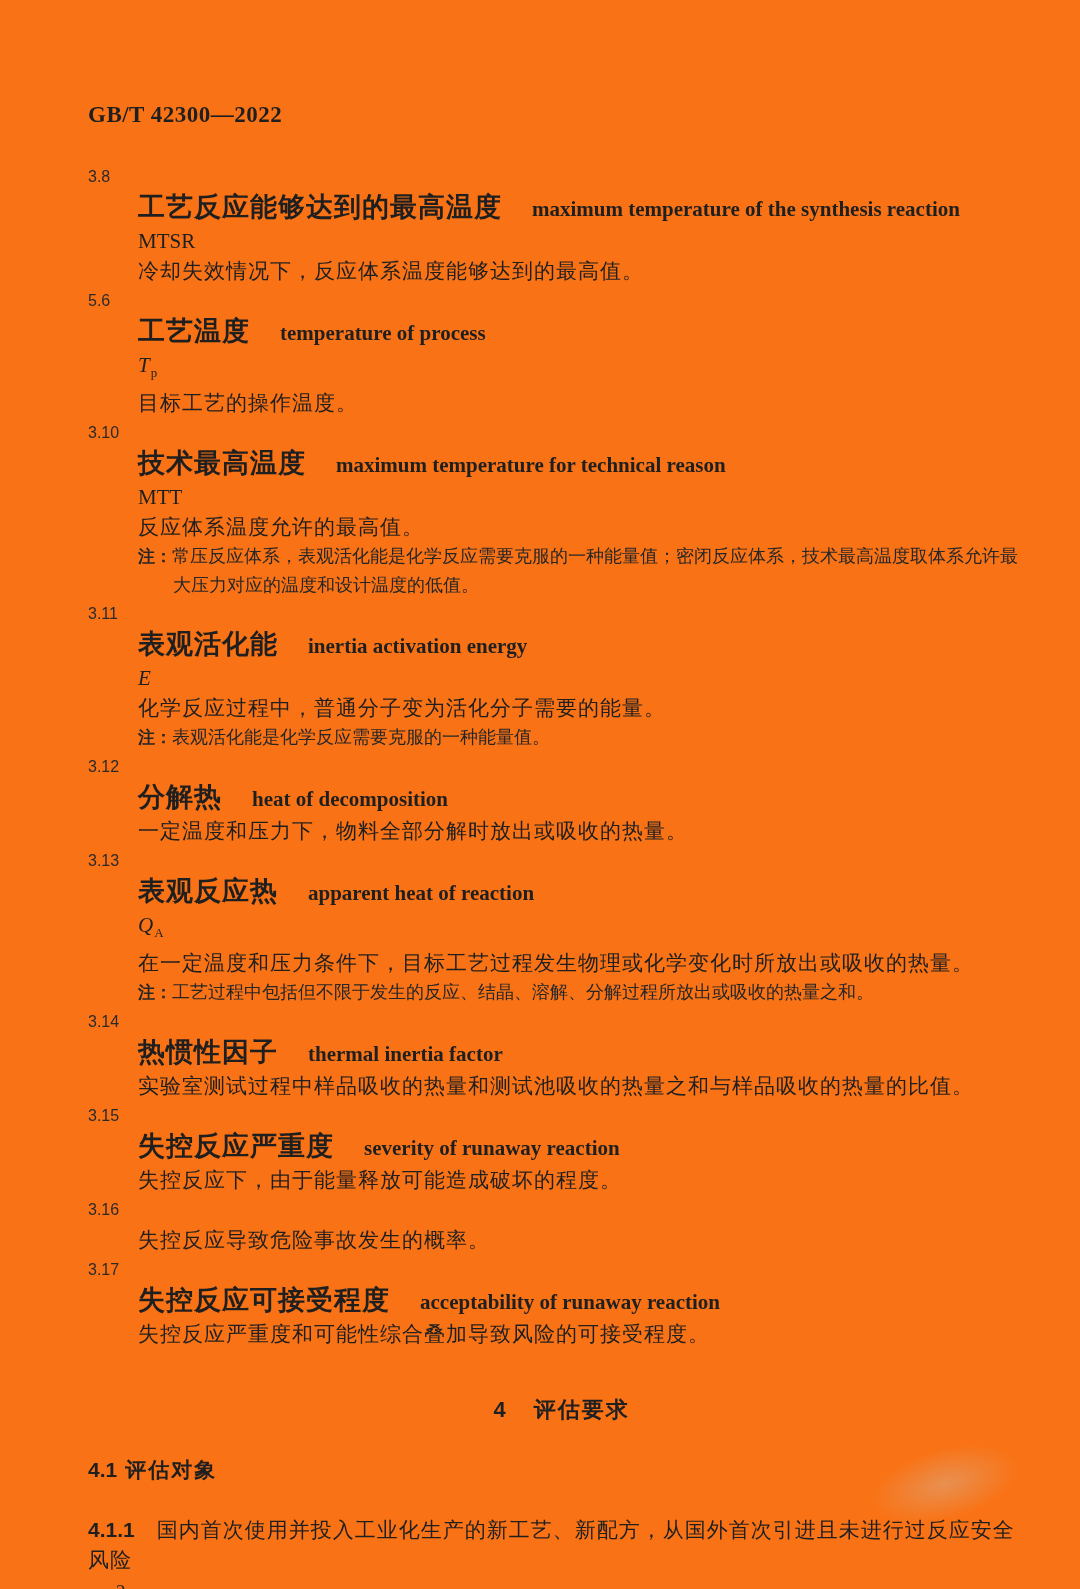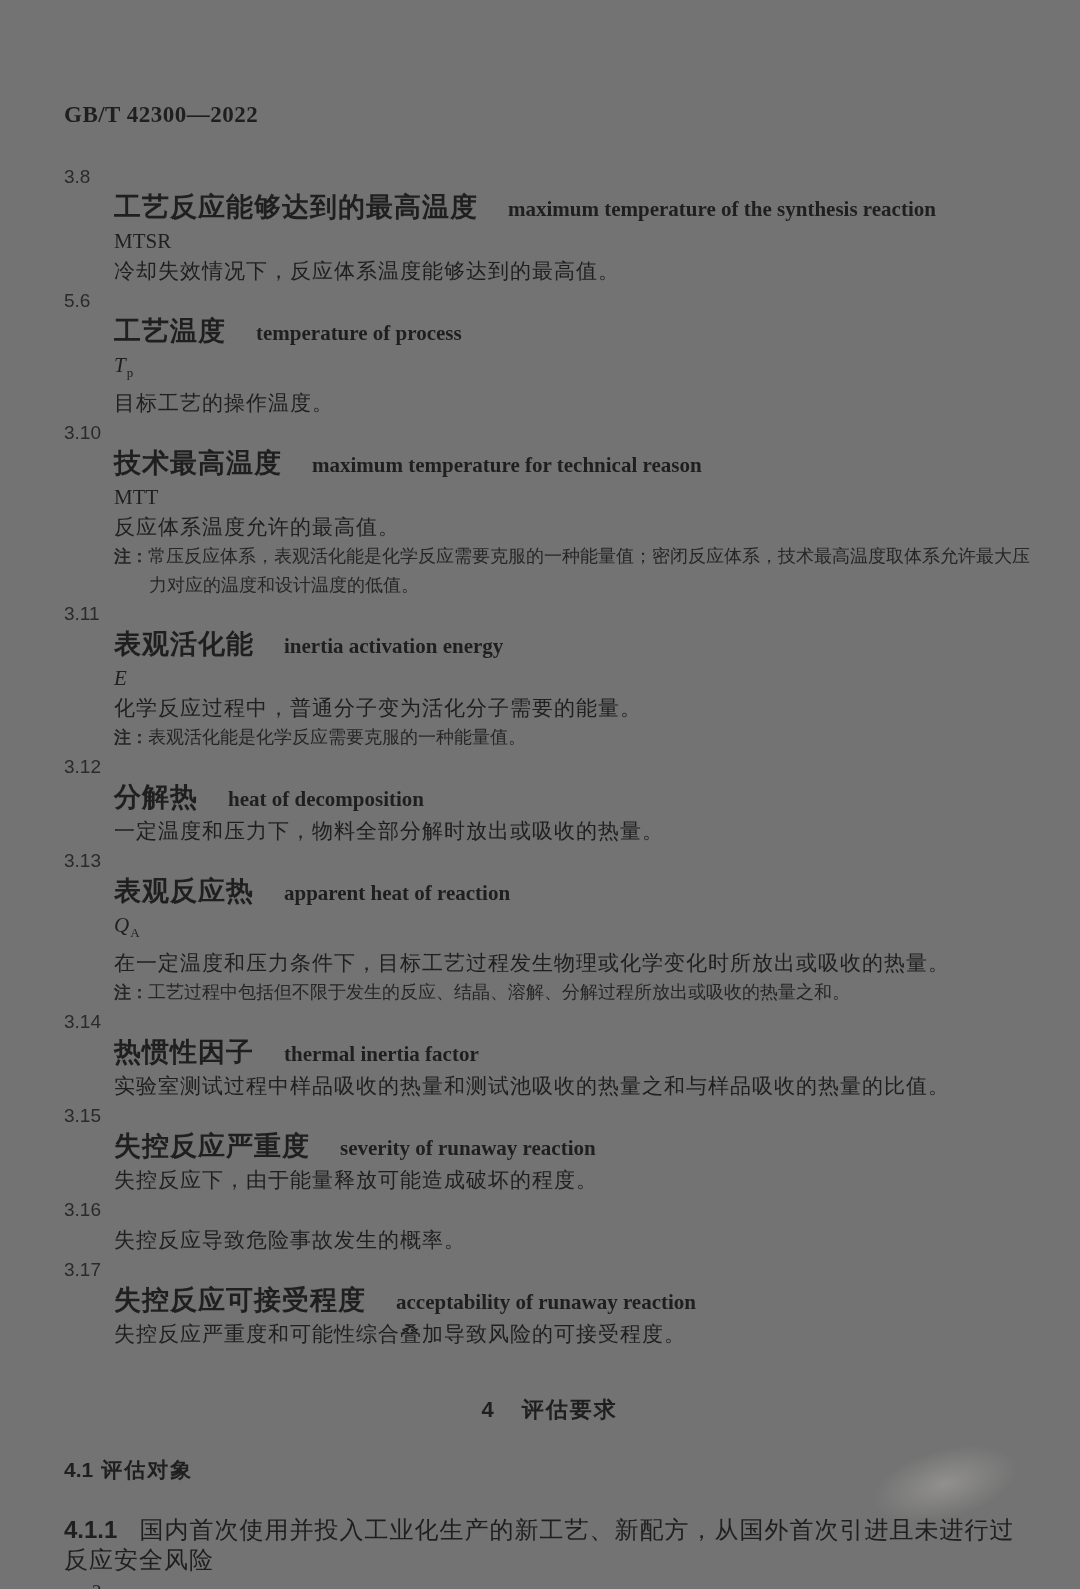--- a/index.html
+++ b/index.html
@@ -1,40 +1,40 @@
 <!DOCTYPE html>
 <html><head>
 <meta charset="utf-8">
 <style>
   * { margin: 0; padding: 0; box-sizing: border-box; }
   html, body { background: #e8e8e6; }
   .page {
     position: relative;
     width: 1080px;
     height: 1589px;
-    background: #737373;
+    background: #f97316;
     color: #1f1f1f;
     overflow: hidden;
-    padding: 100px 45px 0 64px;
+    padding: 100px 45px 0 88px;
     font-family: "Liberation Serif", "DejaVu Serif", serif;
   }
   
   .std-header {
     font-family: "Liberation Serif", "DejaVu Serif", serif;
     font-weight: bold;
     font-size: 23px;
     line-height: 30px;
     letter-spacing: 0.5px;
     margin-bottom: 32px;
   }
   
   .term-entry { }
   .term-number {
     font-family: "Liberation Sans", "DejaVu Sans", sans-serif;
-    font-size: 19px;
+    font-size: 16px;
     line-height: 30px;
     color: #2a2a2a;
   }
   .term-title-line {
     padding-left: 50px;
     line-height: 30px;
     white-space: nowrap;
   }
   .term-zh {
     font-family: "Liberation Sans", "DejaVu Sans", sans-serif;
@@ -94,21 +94,21 @@
     margin-top: 30px;
     font-family: "Liberation Sans", "DejaVu Sans", sans-serif;
     font-weight: bold;
     font-size: 21px;
     line-height: 30px;
     letter-spacing: 2px;
   }
   .subsection-heading .num { letter-spacing: 0; margin-right: 8px; }
   .body-paragraph {
     margin-top: 30px;
-    font-size: 24px;
+    font-size: 21px;
     line-height: 30px;
     letter-spacing: 1px;
     max-width: 990px;
   }
   .body-paragraph .num {
     font-family: "Liberation Sans", "DejaVu Sans", sans-serif;
     font-weight: bold;
     letter-spacing: 0;
     margin-right: 22px;
   }

